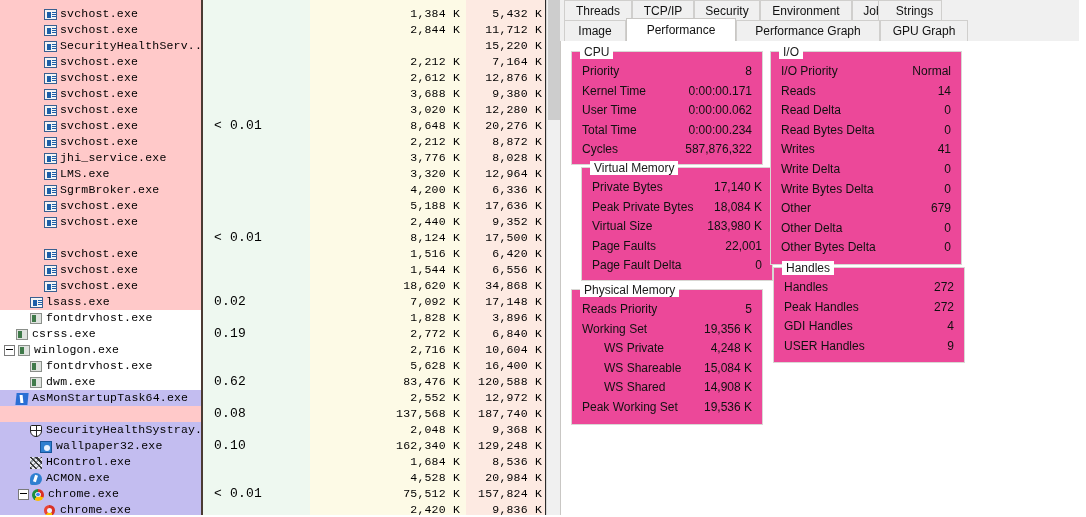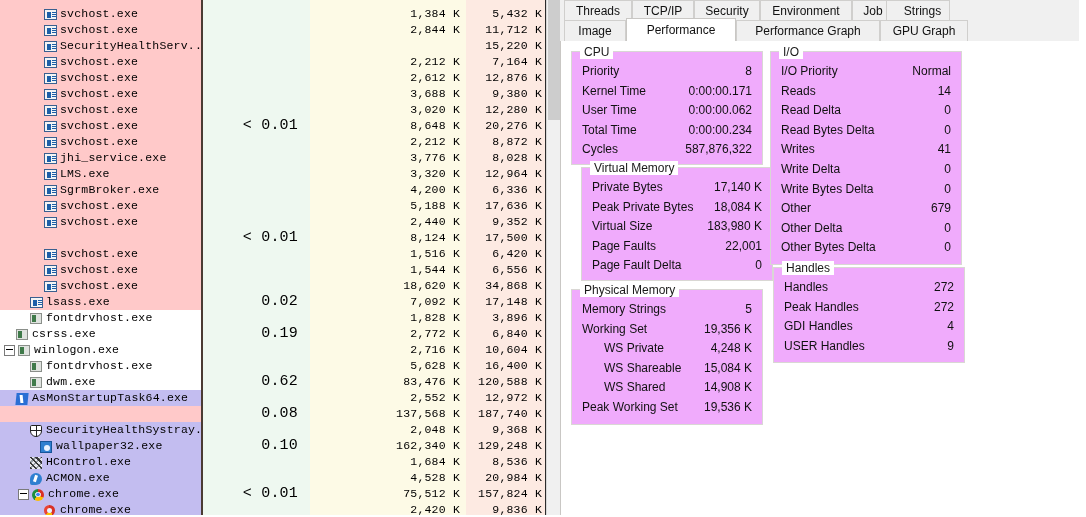--- a/index.html
+++ b/index.html
@@ -40,22 +40,22 @@
   }
   .twisty::before{
     content:"";position:absolute;left:1px;right:1px;top:3px;height:1px;background:#000;
   }
   .twisty.none{border:none;background:transparent;}
   .twisty.none::before{display:none;}
   .picon{width:13px;height:13px;flex:0 0 auto;margin-right:3px;position:relative;}
   .nm-text{flex:0 0 auto;}
 
   .cell-cpu{
-    position:absolute;left:198px;top:0;width:100px;height:16px;
-    text-align:right;font-family:"Liberation Mono",monospace;font-size:15px;
+    position:absolute;left:214px;top:0;width:100px;height:16px;
+    text-align:left;font-family:"Liberation Mono",monospace;font-size:13px;
     letter-spacing:.2px;
   }
   .cell-priv{
     position:absolute;left:310px;top:0;width:150px;height:16px;
     text-align:right;font-family:"Liberation Mono",monospace;font-size:11.5px;
     letter-spacing:.2px;
   }
   .cell-ws{
     position:absolute;left:466px;top:0;width:76px;height:16px;
     text-align:right;font-family:"Liberation Mono",monospace;font-size:11.5px;
@@ -168,21 +168,21 @@
     font-size:12px;color:#111;box-sizing:border-box;
   }
   .tab.active{background:#ffffff;border-color:#c9c7c4;height:23px;line-height:22px;z-index:5;}
 
   #tabpage{
     position:absolute;left:0;top:41px;width:524px;height:476px;
     background:#ffffff;border:1px solid #c9c7c4;border-top:none;box-sizing:border-box;
   }
 
   .group{
-    position:absolute;border:1px solid #d9d7d4;box-sizing:border-box;background:#f0abfc;
+    position:absolute;border:1px solid #d9d7d4;box-sizing:border-box;background:#ec4899;
   }
   .group > .legend{
     position:absolute;top:-7px;left:8px;background:#ffffff;padding:0 4px;
     font-size:12px;color:#1a1a1a;white-space:nowrap;
   }
   .kv{position:absolute;height:20px;line-height:20px;font-size:12px;color:#111;white-space:nowrap;}
   .kv .k{position:absolute;left:0;top:0;}
   .kv .v{position:absolute;right:0;top:0;text-align:right;}
 
   .indent1 .k{left:22px;}
@@ -654,21 +654,21 @@
   </div>
 
   <div id="dialog">
     <div id="tabstrip">
       <div class="tabrow" id="tabrow1" style="top:0px;">
           <div class="tab" style="left: 4px; width: 68px;">Threads</div>
           <div class="tab" style="left: 72px; width: 62px;">TCP/IP</div>
           <div class="tab" style="left: 134px; width: 66px;">Security</div>
           <div class="tab" style="left: 200px; width: 92px;">Environment</div>
           <div class="tab" style="left: 292px; width: 42px;">Job</div>
-          <div class="tab" style="left: 326px; width: 64px; padding-left: 9px;">Strings</div>
+          <div class="tab" style="left: 318px; width: 64px; padding-left: 9px;">Strings</div>
         </div>
       <div class="tabrow" id="tabrow2" style="top:20px;">
           <div class="tab" style="left: 4px; width: 62px;">Image</div>
           <div class="tab active" style="left: 66px; width: 110px; top: -2px;">Performance</div>
           <div class="tab" style="left: 176px; width: 144px;">Performance Graph</div>
           <div class="tab" style="left: 320px; width: 88px;">GPU Graph</div>
         </div>
     </div>
 
     <div id="tabpage">
@@ -722,21 +722,21 @@
               <span class="k">Page Fault Delta</span>
               <span class="v">0</span>
             </div>
           </div>
       </div>
 
       <div class="group" id="g-pm" style="left:10px;top:248px;width:192px;height:136px;">
         <span class="legend">Physical Memory</span>
         <div class="kvhost">
             <div class="kv" style="top: 9px; left: 10px; right: 10px;">
-              <span class="k">Memory Strings</span>
+              <span class="k">Reads Priority</span>
               <span class="v">5</span>
             </div>
             <div class="kv" style="top: 28.6px; left: 10px; right: 10px;">
               <span class="k">Working Set</span>
               <span class="v">19,356 K</span>
             </div>
             <div class="kv indent1" style="top: 48.2px; left: 10px; right: 10px;">
               <span class="k" style="left: 22px;">WS Private</span>
               <span class="v">4,248 K</span>
             </div>

